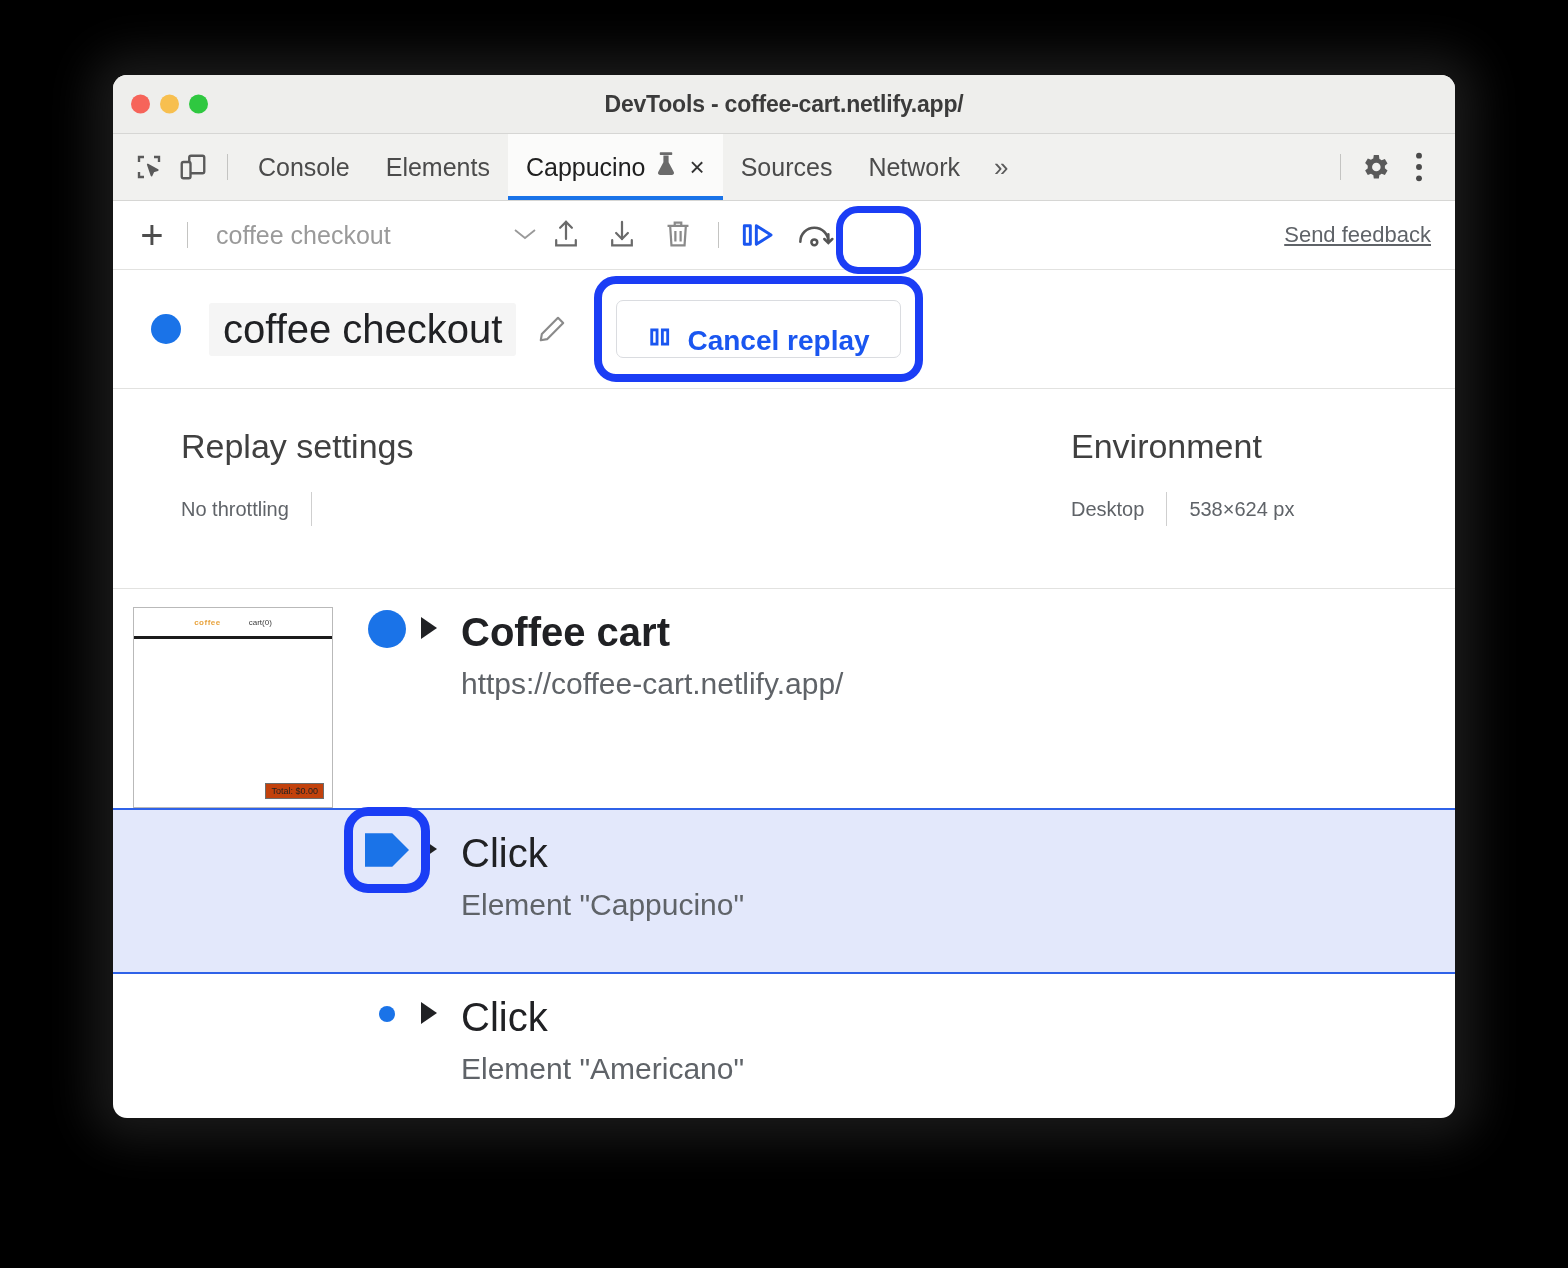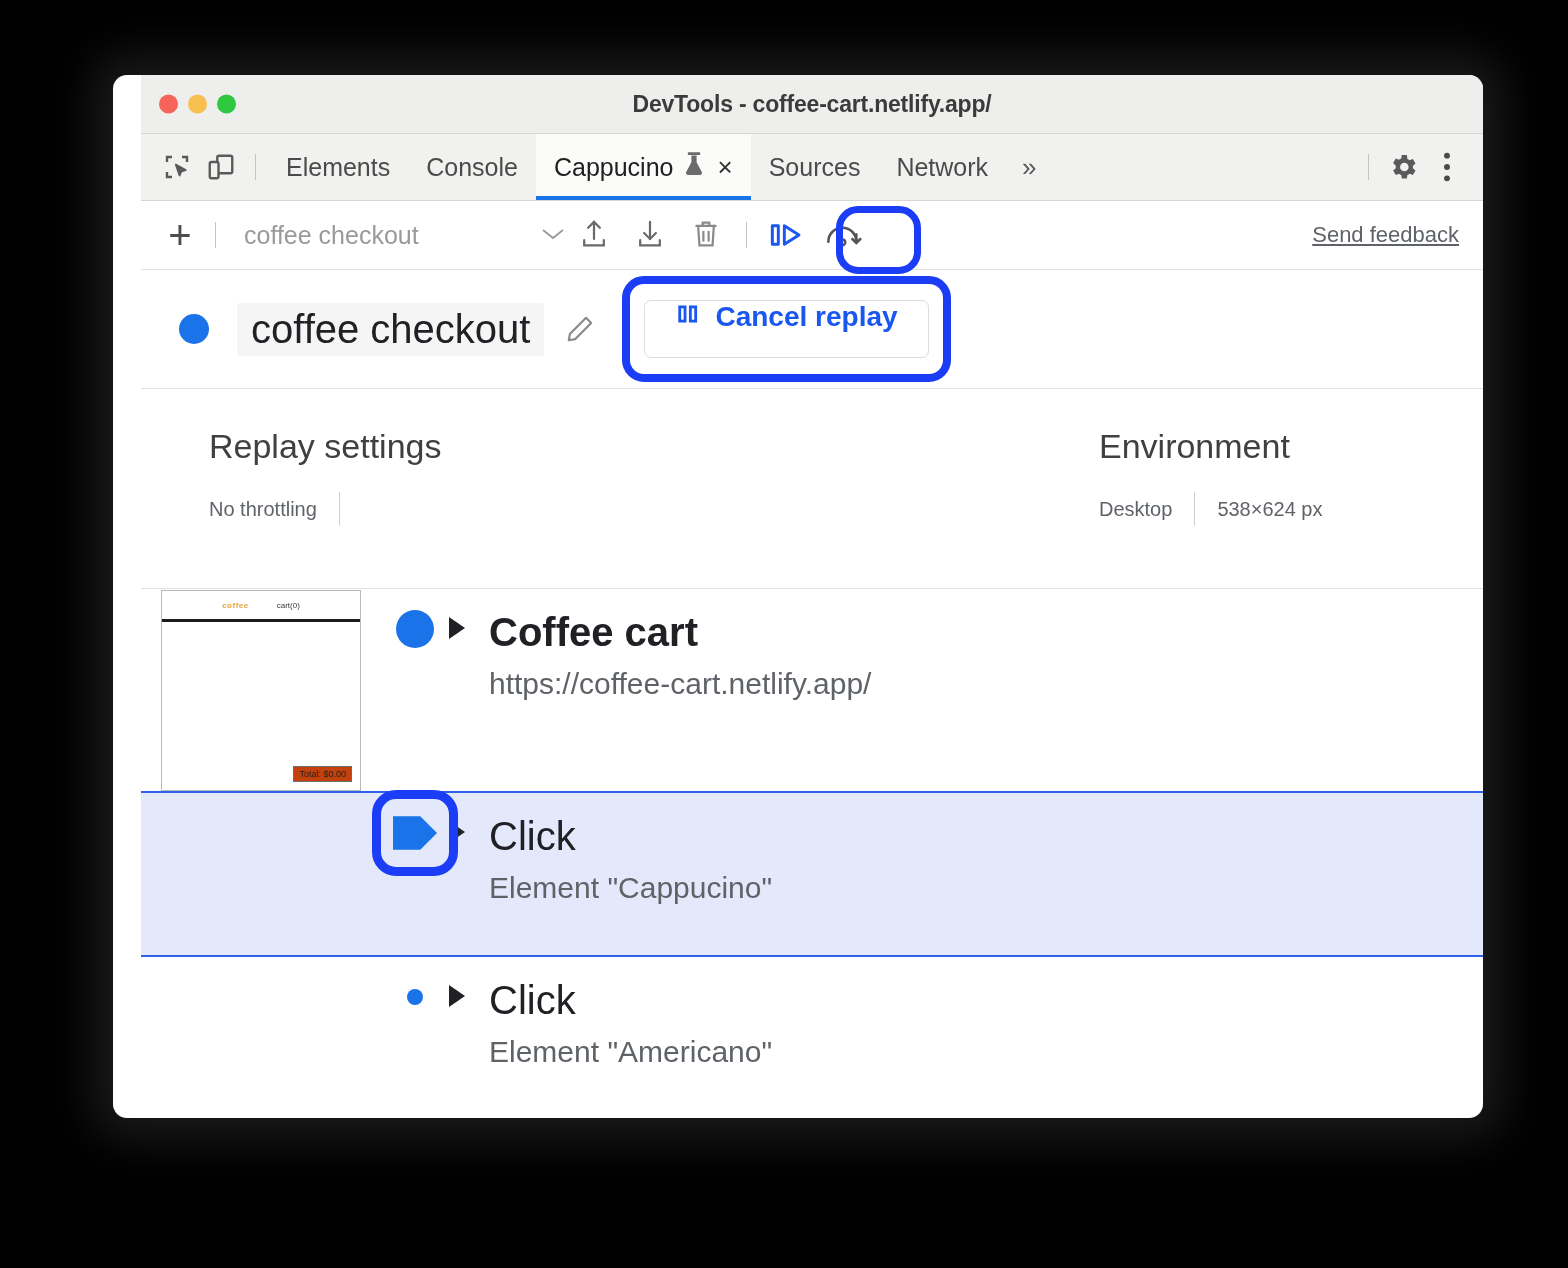--- a/index.html
+++ b/index.html
@@ -22,21 +22,20 @@
   .window {
     position: absolute;
     left: 113px;
     top: 75px;
     width: 1342px;
     height: 1043px;
     background: #ffffff;
     border-radius: 14px;
     overflow: hidden;
     box-shadow: 0 0 46px 22px rgba(255,255,255,0.10);
-    padding-left: 28px;
   }
 
   
   .titlebar {
     position: relative;
     height: 58px;
     background: #eeeeec;
     border-bottom: 1px solid #d6d6d4;
     display: flex;
     align-items: center;
@@ -228,21 +227,21 @@
     font-size: 17px;
     color: #5f6368;
   }
   .cancel-wrap {
     margin-left: 48px;
     position: relative;
     display: flex;
     align-items: center;
   }
   .cancel-btn {
-    display: flex; align-items: flex-start; gap: 14px;
+    display: flex; align-items: flex-end; gap: 14px;
     height: 58px;
     padding: 0 30px;
     border: 1px solid #dadce0;
     border-radius: 7px;
     background: #fff;
     font-size: 28px;
     font-weight: bold;
     color: #1a56f0;
     white-space: nowrap;
   }
@@ -303,21 +302,21 @@
     flex: none;
     display: flex;
     justify-content: center;
     padding-top: 0;
   }
   .thumb {
     width: 200px;
     border: 1px solid #b9b9b9;
     background: #ffffff;
     box-sizing: border-box;
-    margin-top: 1px;
+    margin-top: 18px;
   }
   .thumb-head {
     height: 28px;
     display: flex;
     align-items: center;
     justify-content: center;
     gap: 28px;
     border-bottom: 3px solid #1b1b1b;
     font-size: 8px;
   }
@@ -446,24 +445,24 @@
       </div>
       <div class="icon-btn">
         <svg width="30" height="30" viewBox="0 0 24 24" fill="none" stroke="#5a5a5a" stroke-width="1.9">
           <rect x="9" y="3" width="12" height="14" rx="1.4"></rect>
           <rect x="3" y="8" width="7" height="13" rx="1.4" fill="#f1f1ef"></rect>
         </svg>
       </div>
       <div class="vsep"></div>
 
       <div class="tab">
+        <span>Console</span>
+      </div>
+      <div class="tab">
         <span>Elements</span>
-      </div>
-      <div class="tab">
-        <span>Console</span>
       </div>
       <div class="tab active">
         <span>Cappucino</span>
         <span>
           <svg width="22" height="26" viewBox="0 0 16 20" fill="#6b6b6b">
             <rect x="3.2" y="1" width="9.6" height="2" rx="0.5"></rect>
             <path d="M6 3.4h4v5.2l4 7.6c0.5 1 -0.2 2.2 -1.3 2.2H3.3c-1.1 0 -1.8 -1.2 -1.3 -2.2l4 -7.6z"></path>
           </svg>
         </span>
         <span class="x">×</span>

